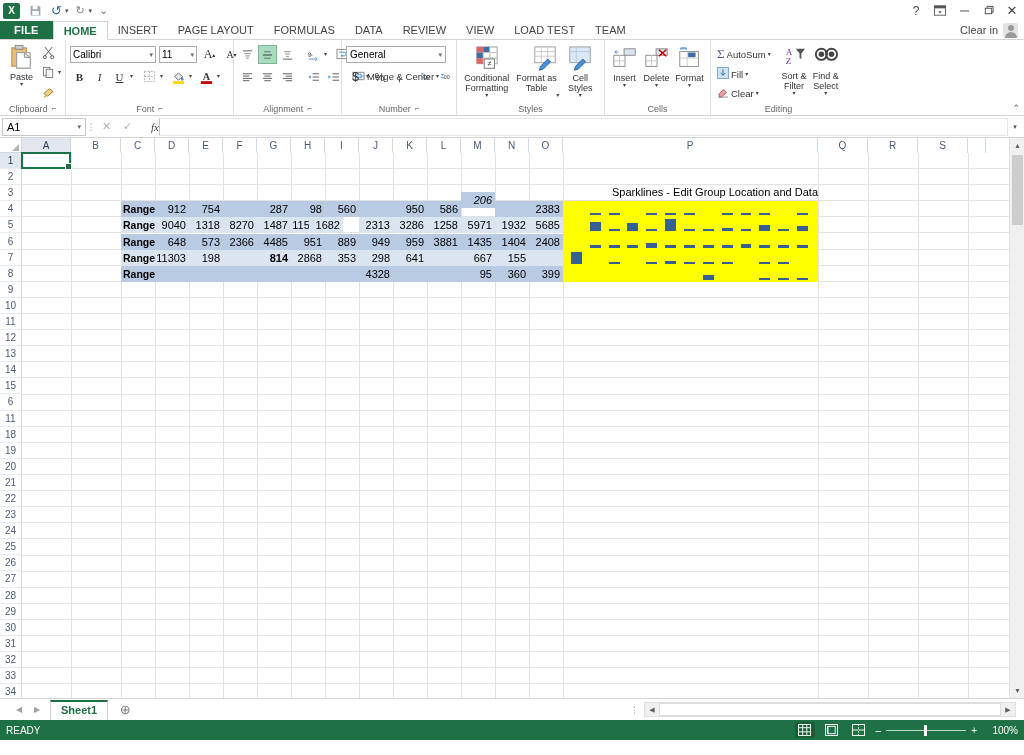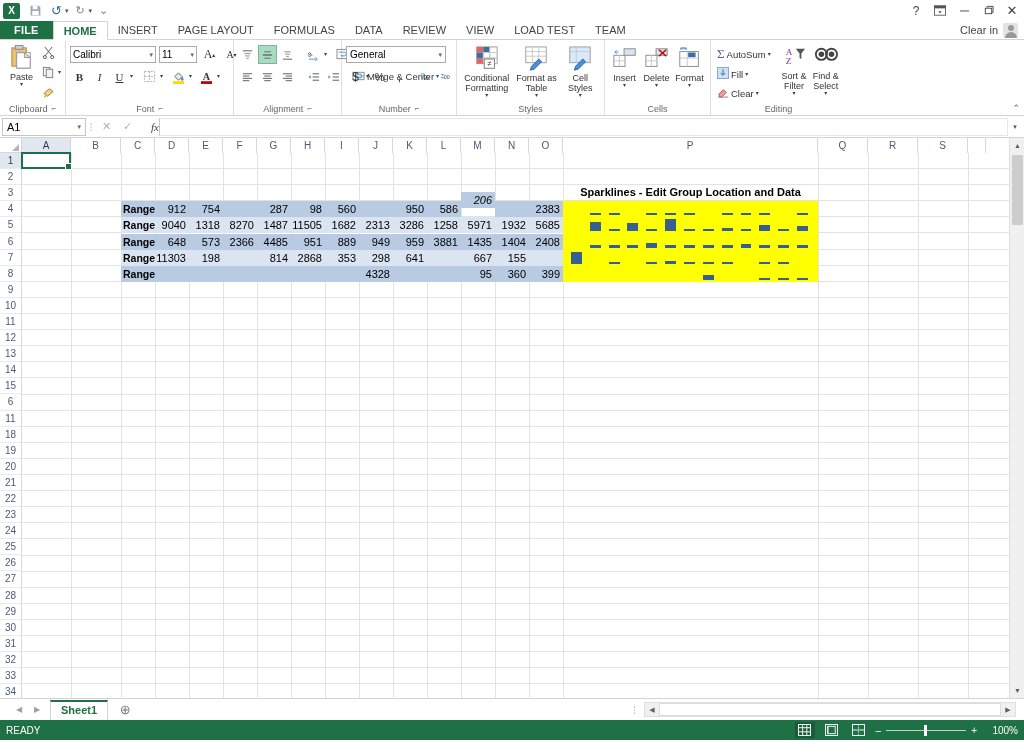--- a/index.html
+++ b/index.html
@@ -200,22 +200,22 @@
     position: absolute; border: 2px solid #1a7245; pointer-events: none;
   }
   .selbox::after {
     content: ""; position: absolute; right: -3px; bottom: -3px;
     width: 5px; height: 5px; background: #1a7245; border: 1px solid #fff;
   }
 
   
   .sparkzone { position: absolute; background: #ffff00; }
   .sparktitle {
-    position: absolute; font-size: 11px; font-weight: bold; color: #000;
-    text-align: center; white-space: nowrap;
+    position: absolute; font-size: 11px; font-weight: normal; color: #000;
+    text-align: right; white-space: nowrap;
   }
   .sbar { position: absolute; background: #376092; }
 
   
   .vscroll {
     position: absolute; right: 0; top: 0; width: 15px; bottom: 0; background: #f0f0f0;
     border-left: 1px solid #e0e0e0;
   }
   .vs-arrow {
     position: absolute; left: 0; width: 15px; height: 15px; background: #f0f0f0;
@@ -569,21 +569,21 @@
             <rect x="11" y="1" width="7" height="6" fill="#3c6ea5"></rect>
           <rect x="4" y="7" width="7" height="6" fill="#3c6ea5"></rect>
           <rect x="4" y="13" width="7" height="6" fill="#e06666"></rect>
           <path d="M11 7h7v6h-7zM18 7h8v6h-8zM11 13h7v6h-7zM18 13h8v6h-8zM18 1h8v6h-8z" fill="none" stroke="#c8c8c8"></path>
           <rect x="12" y="14" width="11" height="10" fill="#fff" stroke="#777"></rect>
           <text x="17.5" y="22" font-size="8" text-anchor="middle" fill="#333">≠</text>
         </svg>
         <span class="lbl">Conditional Formatting</span>
         <span class="cap">▾</span>
       </div>
-      <div class="bigbtn" style="width:46px;">
+      <div class="bigbtn" style="width:46px;align-items:flex-end;">
         <svg width="28" height="26" viewBox="0 0 30 28">
           <rect x="4" y="1" width="22" height="17" fill="#fff" stroke="#9a9a9a"></rect>
           <path d="M4 6h22M4 11h22M11 1v17M18 1v17" stroke="#c8c8c8"></path>
           <path d="M10 22l8-8 3 3-8 8-4 1z" fill="#4a90d9" stroke="#2a6496"></path>
         </svg>
         <span class="lbl">Format as Table</span>
         <span class="cap">▾</span>
       </div>
       <div class="bigbtn" style="width:40px;">
         <svg width="28" height="26" viewBox="0 0 30 28">
@@ -801,21 +801,21 @@
       <div class="cell num band-a" style="left: 405px; top: 48.3px; width: 34px;">586</div>
       <div class="cell num band-a" style="left: 439px; top: 39px; width: 34px; font-style: italic;">206</div>
       <div class="cell num band-a" style="left: 473px; top: 48.3px; width: 34px;"></div>
       <div class="cell num band-a" style="left: 507px; top: 48.3px; width: 34px;">2383</div>
       <div class="cell lbl band-b" style="left: 99px; top: 64.4px; width: 34px; font-size: 10.5px; padding: 0px 2px;">Range 2</div>
       <div class="cell num band-b" style="left: 133px; top: 64.4px; width: 34px;">9040</div>
       <div class="cell num band-b" style="left: 167px; top: 64.4px; width: 34px;">1318</div>
       <div class="cell num band-b" style="left: 201px; top: 64.4px; width: 34px;">8270</div>
       <div class="cell num band-b" style="left: 235px; top: 64.4px; width: 34px;">1487</div>
       <div class="cell num band-b" style="left: 269px; top: 64.4px; width: 34px;">11505</div>
-      <div class="cell num band-b" style="left: 303px; top: 64.4px; width: 34px;">1682</div>
+      <div class="cell num band-b" style="left: 287px; top: 64.4px; width: 34px;">1682</div>
       <div class="cell num band-b" style="left: 337px; top: 64.4px; width: 34px;">2313</div>
       <div class="cell num band-b" style="left: 371px; top: 64.4px; width: 34px;">3286</div>
       <div class="cell num band-b" style="left: 405px; top: 64.4px; width: 34px;">1258</div>
       <div class="cell num band-b" style="left: 439px; top: 64.4px; width: 34px;">5971</div>
       <div class="cell num band-b" style="left: 473px; top: 64.4px; width: 34px;">1932</div>
       <div class="cell num band-b" style="left: 507px; top: 64.4px; width: 34px;">5685</div>
       <div class="cell lbl band-a" style="left: 99px; top: 80.5px; width: 34px; font-size: 10.5px; padding: 0px 2px;">Range 3</div>
       <div class="cell num band-a" style="left: 133px; top: 80.5px; width: 34px;">648</div>
       <div class="cell num band-a" style="left: 167px; top: 80.5px; width: 34px;">573</div>
       <div class="cell num band-a" style="left: 201px; top: 80.5px; width: 34px;">2366</div>
@@ -825,21 +825,21 @@
       <div class="cell num band-a" style="left: 337px; top: 80.5px; width: 34px;">949</div>
       <div class="cell num band-a" style="left: 371px; top: 80.5px; width: 34px;">959</div>
       <div class="cell num band-a" style="left: 405px; top: 80.5px; width: 34px;">3881</div>
       <div class="cell num band-a" style="left: 439px; top: 80.5px; width: 34px;">1435</div>
       <div class="cell num band-a" style="left: 473px; top: 80.5px; width: 34px;">1404</div>
       <div class="cell num band-a" style="left: 507px; top: 80.5px; width: 34px;">2408</div>
       <div class="cell lbl band-b" style="left: 99px; top: 96.6px; width: 34px; font-size: 10.5px; padding: 0px 2px;">Range 4</div>
       <div class="cell num band-b" style="left: 133px; top: 96.6px; width: 34px;"></div>
       <div class="cell num band-b" style="left: 167px; top: 96.6px; width: 34px;">198</div>
       <div class="cell num band-b" style="left: 201px; top: 96.6px; width: 34px;"></div>
-      <div class="cell num band-b" style="left: 235px; top: 96.6px; width: 34px;">814</div>
+      <div class="cell num band-b" style="left: 235px; top: 96.6px; width: 34px; font-weight: bold;">814</div>
       <div class="cell num band-b" style="left: 269px; top: 96.6px; width: 34px;">2868</div>
       <div class="cell num band-b" style="left: 303px; top: 96.6px; width: 34px;">353</div>
       <div class="cell num band-b" style="left: 337px; top: 96.6px; width: 34px;">298</div>
       <div class="cell num band-b" style="left: 371px; top: 96.6px; width: 34px;">641</div>
       <div class="cell num band-b" style="left: 405px; top: 96.6px; width: 34px;"></div>
       <div class="cell num band-b" style="left: 439px; top: 96.6px; width: 34px;">667</div>
       <div class="cell num band-b" style="left: 473px; top: 96.6px; width: 34px;">155</div>
       <div class="cell num band-b" style="left: 507px; top: 96.6px; width: 34px;"></div>
       <div class="cell num band-b" style="left: 127px; top: 96.6px; width: 40px; background: transparent;">11303</div>
       <div class="cell lbl band-a" style="left: 99px; top: 112.7px; width: 34px; font-size: 10.5px; padding: 0px 2px;">Range 5</div>

